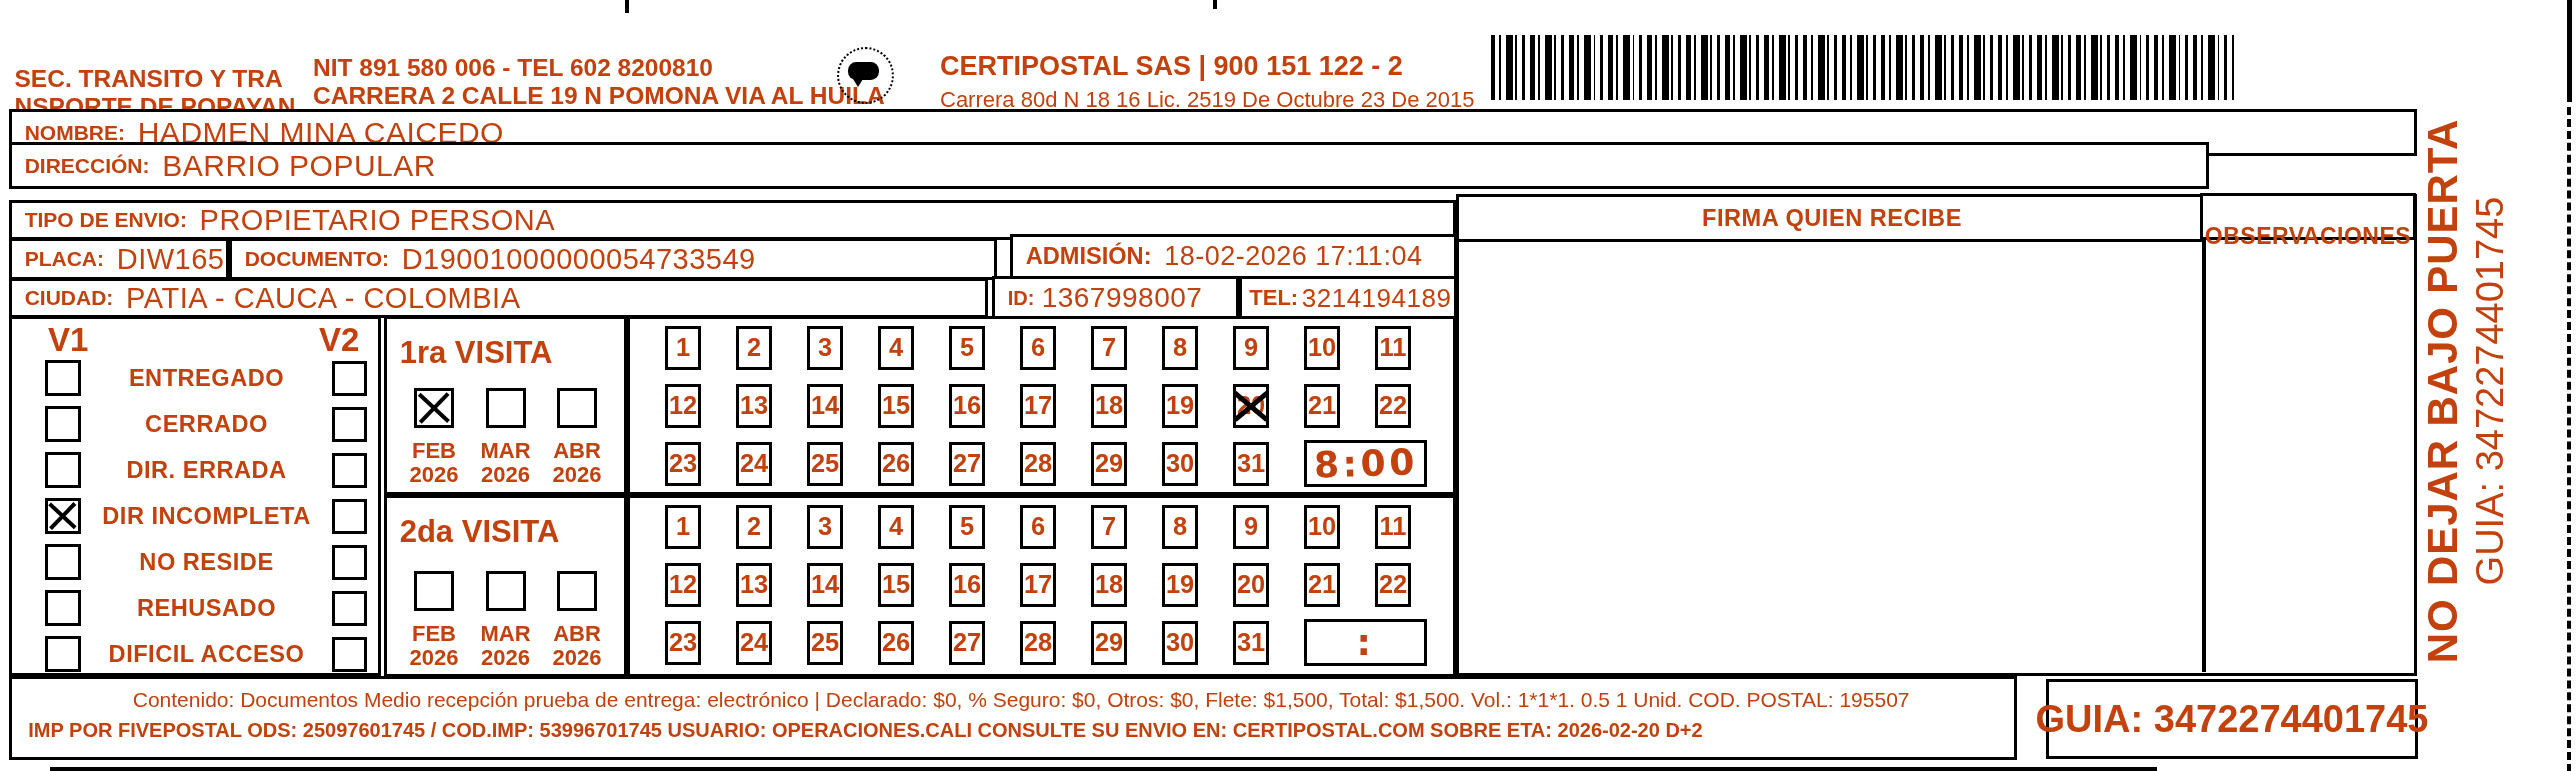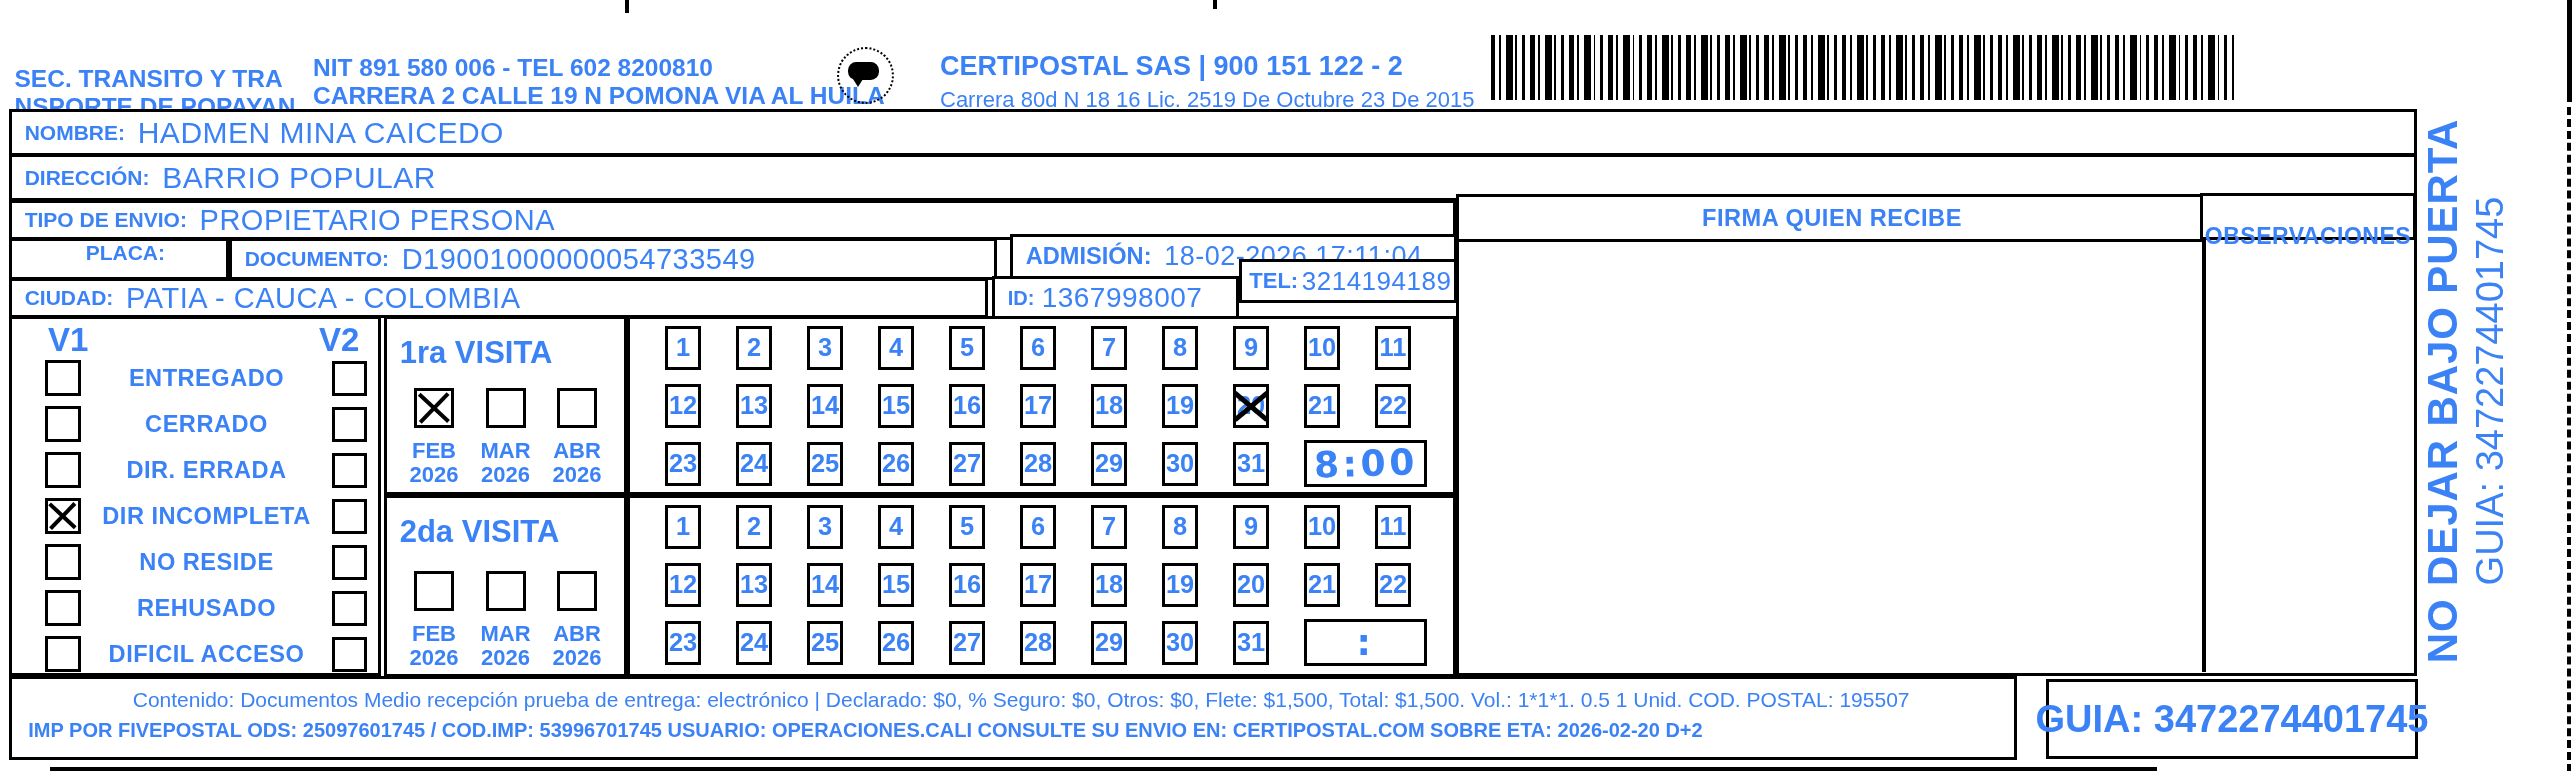--- a/index.html
+++ b/index.html
@@ -1,19 +1,19 @@
 <!DOCTYPE html>
 <html style="font-size:14.5px"><head>
 <meta charset="utf-8">
 <title>Certipostal Guia</title>
 <style>
   html,body{margin:0;padding:0;background:#fff;}
   #canvas{
     position:relative;width:2576px;height:772px;background:#ffffff;
-    font-family:"Liberation Sans", sans-serif;color:#3b82f6;overflow:hidden;
+    font-family:"Liberation Sans", sans-serif;color:#c2410c;overflow:hidden;
   }
   .abs{position:absolute;}
   .box{position:absolute;border:3.6px solid #000;box-sizing:border-box;background:#fff;}
   .fieldrow{display:flex;align-items:center;padding-left:12.7px;gap:12.7px;}
   .flabel{font-weight:700;font-size:21px;white-space:nowrap;}
   .fvalue{font-weight:500;font-size:30px;white-space:nowrap;letter-spacing:0.5px;}
   .hdr-txt{font-size:24.5px;font-weight:600;line-height:28px;white-space:nowrap;}
   .brand1{font-size:27px;font-weight:600;white-space:nowrap;}
   .brand2{font-size:22px;font-weight:500;white-space:nowrap;margin-top:5.4px;}
   .barcode{
@@ -109,31 +109,31 @@
     <div class="brand2">Carrera 80d N 18 16  Lic. 2519 De Octubre 23 De 2015</div>
   </div>
 
   <div class="abs barcode" style="left:1491px;top:35px;width:743px;height:65px;"></div>
 
   <div class="box fieldrow" style="left:9px;top:109px;width:2408px;height:47px;">
     <span class="flabel">NOMBRE:</span>
     <span class="fvalue">HADMEN MINA CAICEDO</span>
   </div>
 
-  <div class="box fieldrow" style="left:9px;top:154px;width:2408px;height:47px;">
+  <div class="box fieldrow" style="left:9px;top:142px;width:2200px;height:47px;">
     <span class="flabel">DIRECCIÓN:</span>
     <span class="fvalue">BARRIO POPULAR</span>
   </div>
 
   <div class="box fieldrow" style="left:9px;top:200px;width:1447px;height:40px;">
     <span class="flabel">TIPO DE ENVIO:</span>
     <span class="fvalue" style="font-size:29px;">PROPIETARIO PERSONA</span>
   </div>
 
-  <div class="box fieldrow" style="left:9px;top:238px;width:220px;height:42px;flex-direction:column;">
+  <div class="box fieldrow" style="left:9px;top:238px;width:220px;height:42px;">
     <span class="flabel">PLACA:</span>
     <span class="fvalue" style="font-size:29px;">DIW165</span>
   </div>
 
   <div class="box fieldrow" style="left:229px;top:238px;width:768px;height:42px;">
     <span class="flabel">DOCUMENTO:</span>
     <span class="fvalue" style="font-size:29px;">D19001000000054733549</span>
   </div>
 
   <div class="box fieldrow" style="left:1010px;top:234px;width:447px;height:45px;">
@@ -144,21 +144,21 @@
   <div class="box fieldrow" style="left:9px;top:278px;width:979px;height:40px;">
     <span class="flabel">CIUDAD:</span>
     <span class="fvalue" style="font-size:29px;">PATIA - CAUCA - COLOMBIA</span>
   </div>
 
   <div class="box fieldrow" style="left:992px;top:276px;width:247px;height:44px;gap:7.3px;">
     <span class="flabel" style="font-size:20px;">ID:</span>
     <span class="fvalue" style="font-size:28px;">1367998007</span>
   </div>
 
-  <div class="box fieldrow" style="left:1239px;top:259px;width:218px;height:44px;gap:3.6px;padding-left:7.3px;">
+  <div class="box fieldrow" style="left:1239px;top:276px;width:218px;height:44px;gap:3.6px;padding-left:7.3px;">
     <span class="flabel" style="font-size:22px;">TEL:</span>
     <span class="fvalue" style="font-size:26px;">3214194189</span>
   </div>
 
   <div class="box" style="left:9px;top:316px;width:372px;height:360px;">
     <span class="vhead" style="left:36px;">V1</span>
     <span class="vhead" style="left:307px;">V2</span>
     <div class="abs" style="left:0;top:36px;width:100%;">
         <div class="statusrow">
           <span class="cb cb1"></span>

